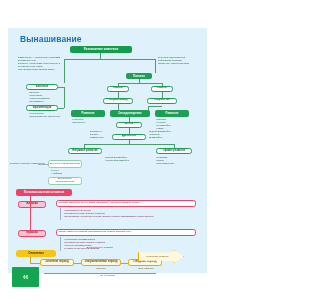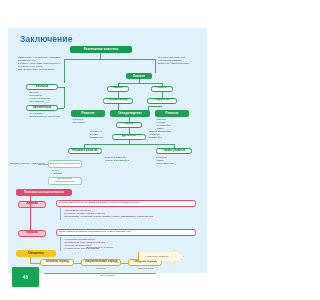--- a/index.html
+++ b/index.html
@@ -44,21 +44,21 @@
              color:#d8f5e4;font-size:5px;font-weight:bold;}
   .footer{position:absolute;left:0;top:228px;width:199px;text-align:center;font-size:2.4px;color:#2d4a5e;}
   .brace{position:absolute;border-top:.4px solid #7f99a8;}
 </style>
 </head>
 <body>
 
 <div class="page">
   <div class="slide">
 
-    <div class="slide-title">Заключение</div>
+    <div class="slide-title">Вынашивание</div>
 
     <div class="canvas">
 
       <div class="n g-hdr" style="left:62px;top:2px;width:62px;height:7px;">Размножение животных</div>
 
       <div class="ln" style="left:92px;top:9px;width:.5px;height:6px;"></div>
       <div class="ln" style="left:56px;top:15px;width:92px;height:.5px;"></div>
       <div class="ln" style="left:56px;top:15px;width:.5px;height:24px;"></div>
       <div class="ln" style="left:147px;top:15px;width:.5px;height:14px;"></div>
 

